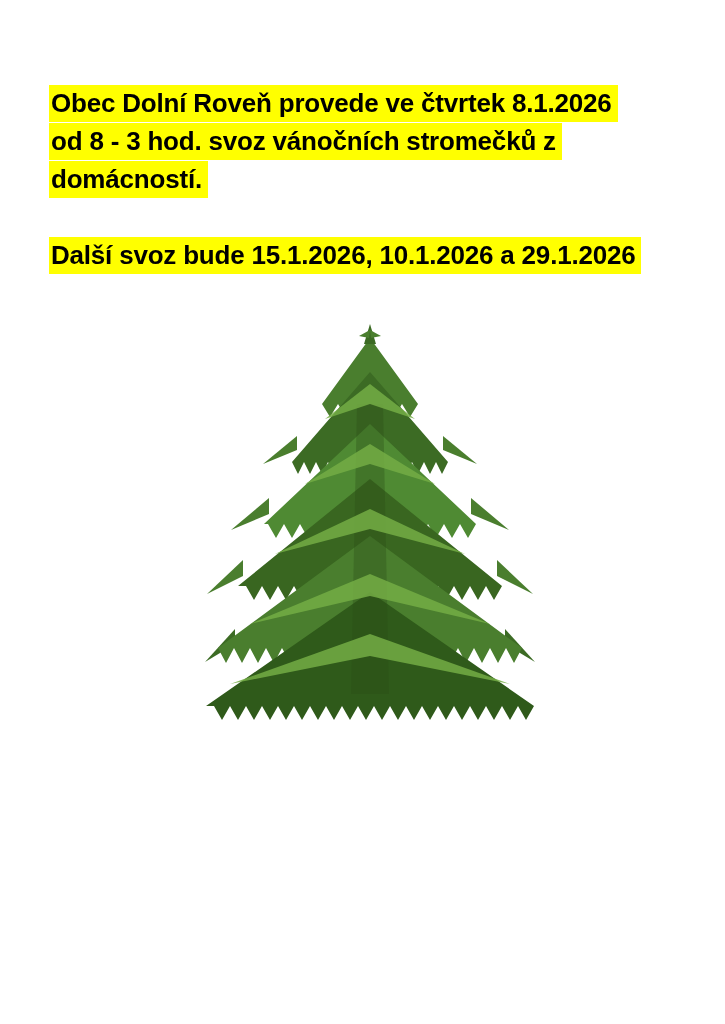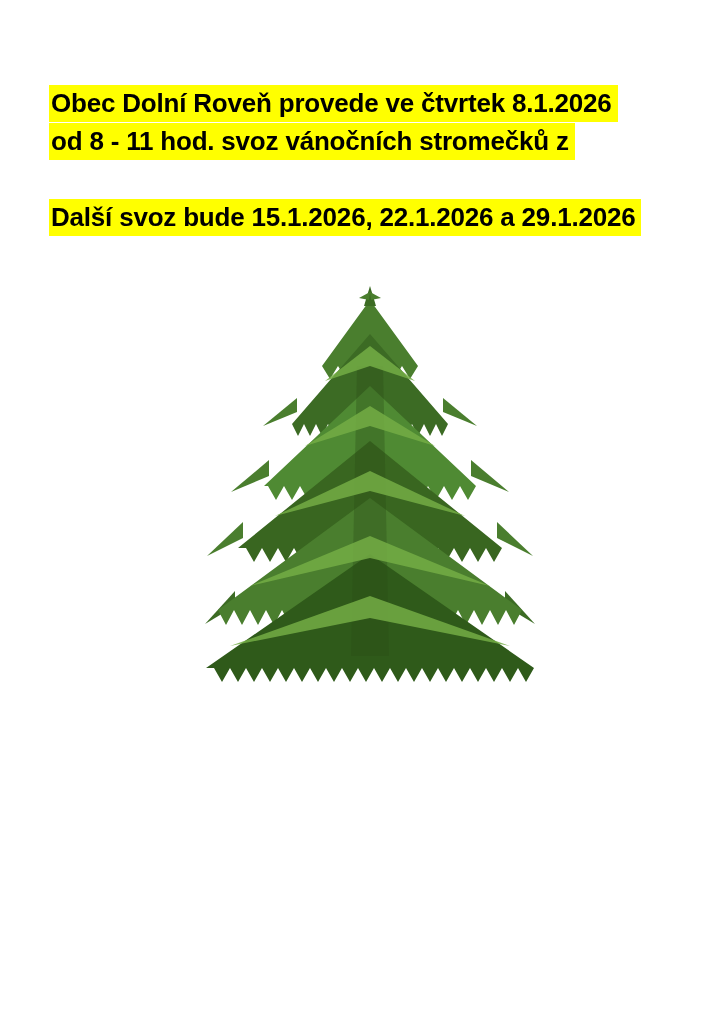--- a/index.html
+++ b/index.html
@@ -36,27 +36,28 @@
   .tree-wrap svg{display:block;}
 </style>
 </head>
 <body>
 
 <div class="page">
 
   <section class="announcement">
     <p>
       <span class="hl">Obec Dolní Roveň provede ve čtvrtek 8.1.2026</span><br>
-      <span class="hl">od 8 - 11 hod. svoz vánočních stromečků z</span><br>
+      <span class="hl">od 8 - 3 hod. svoz vánočních stromečků z</span><br>
+      <span class="hl">domácností.</span>
     </p>
     <p>
       <br>
     </p>
     <p>
-      <span class="hl">Další svoz bude 15.1.2026, 22.1.2026 a 29.1.2026</span>
+      <span class="hl">Další svoz bude 15.1.2026, 10.1.2026 a 29.1.2026</span>
     </p>
   </section>
 
   <figure class="tree-wrap">
     <svg width="330" height="400" viewBox="0 0 330 400" xmlns="http://www.w3.org/2000/svg" role="img" aria-label="christmas tree">
 
       <g>
         <polygon points="92,126 58,140 92,112" fill="#4a7e2e"></polygon>
         <polygon points="238,126 272,140 238,112" fill="#4a7e2e"></polygon>
         <polygon points="64,190 26,206 64,174" fill="#4a7e2e"></polygon>

